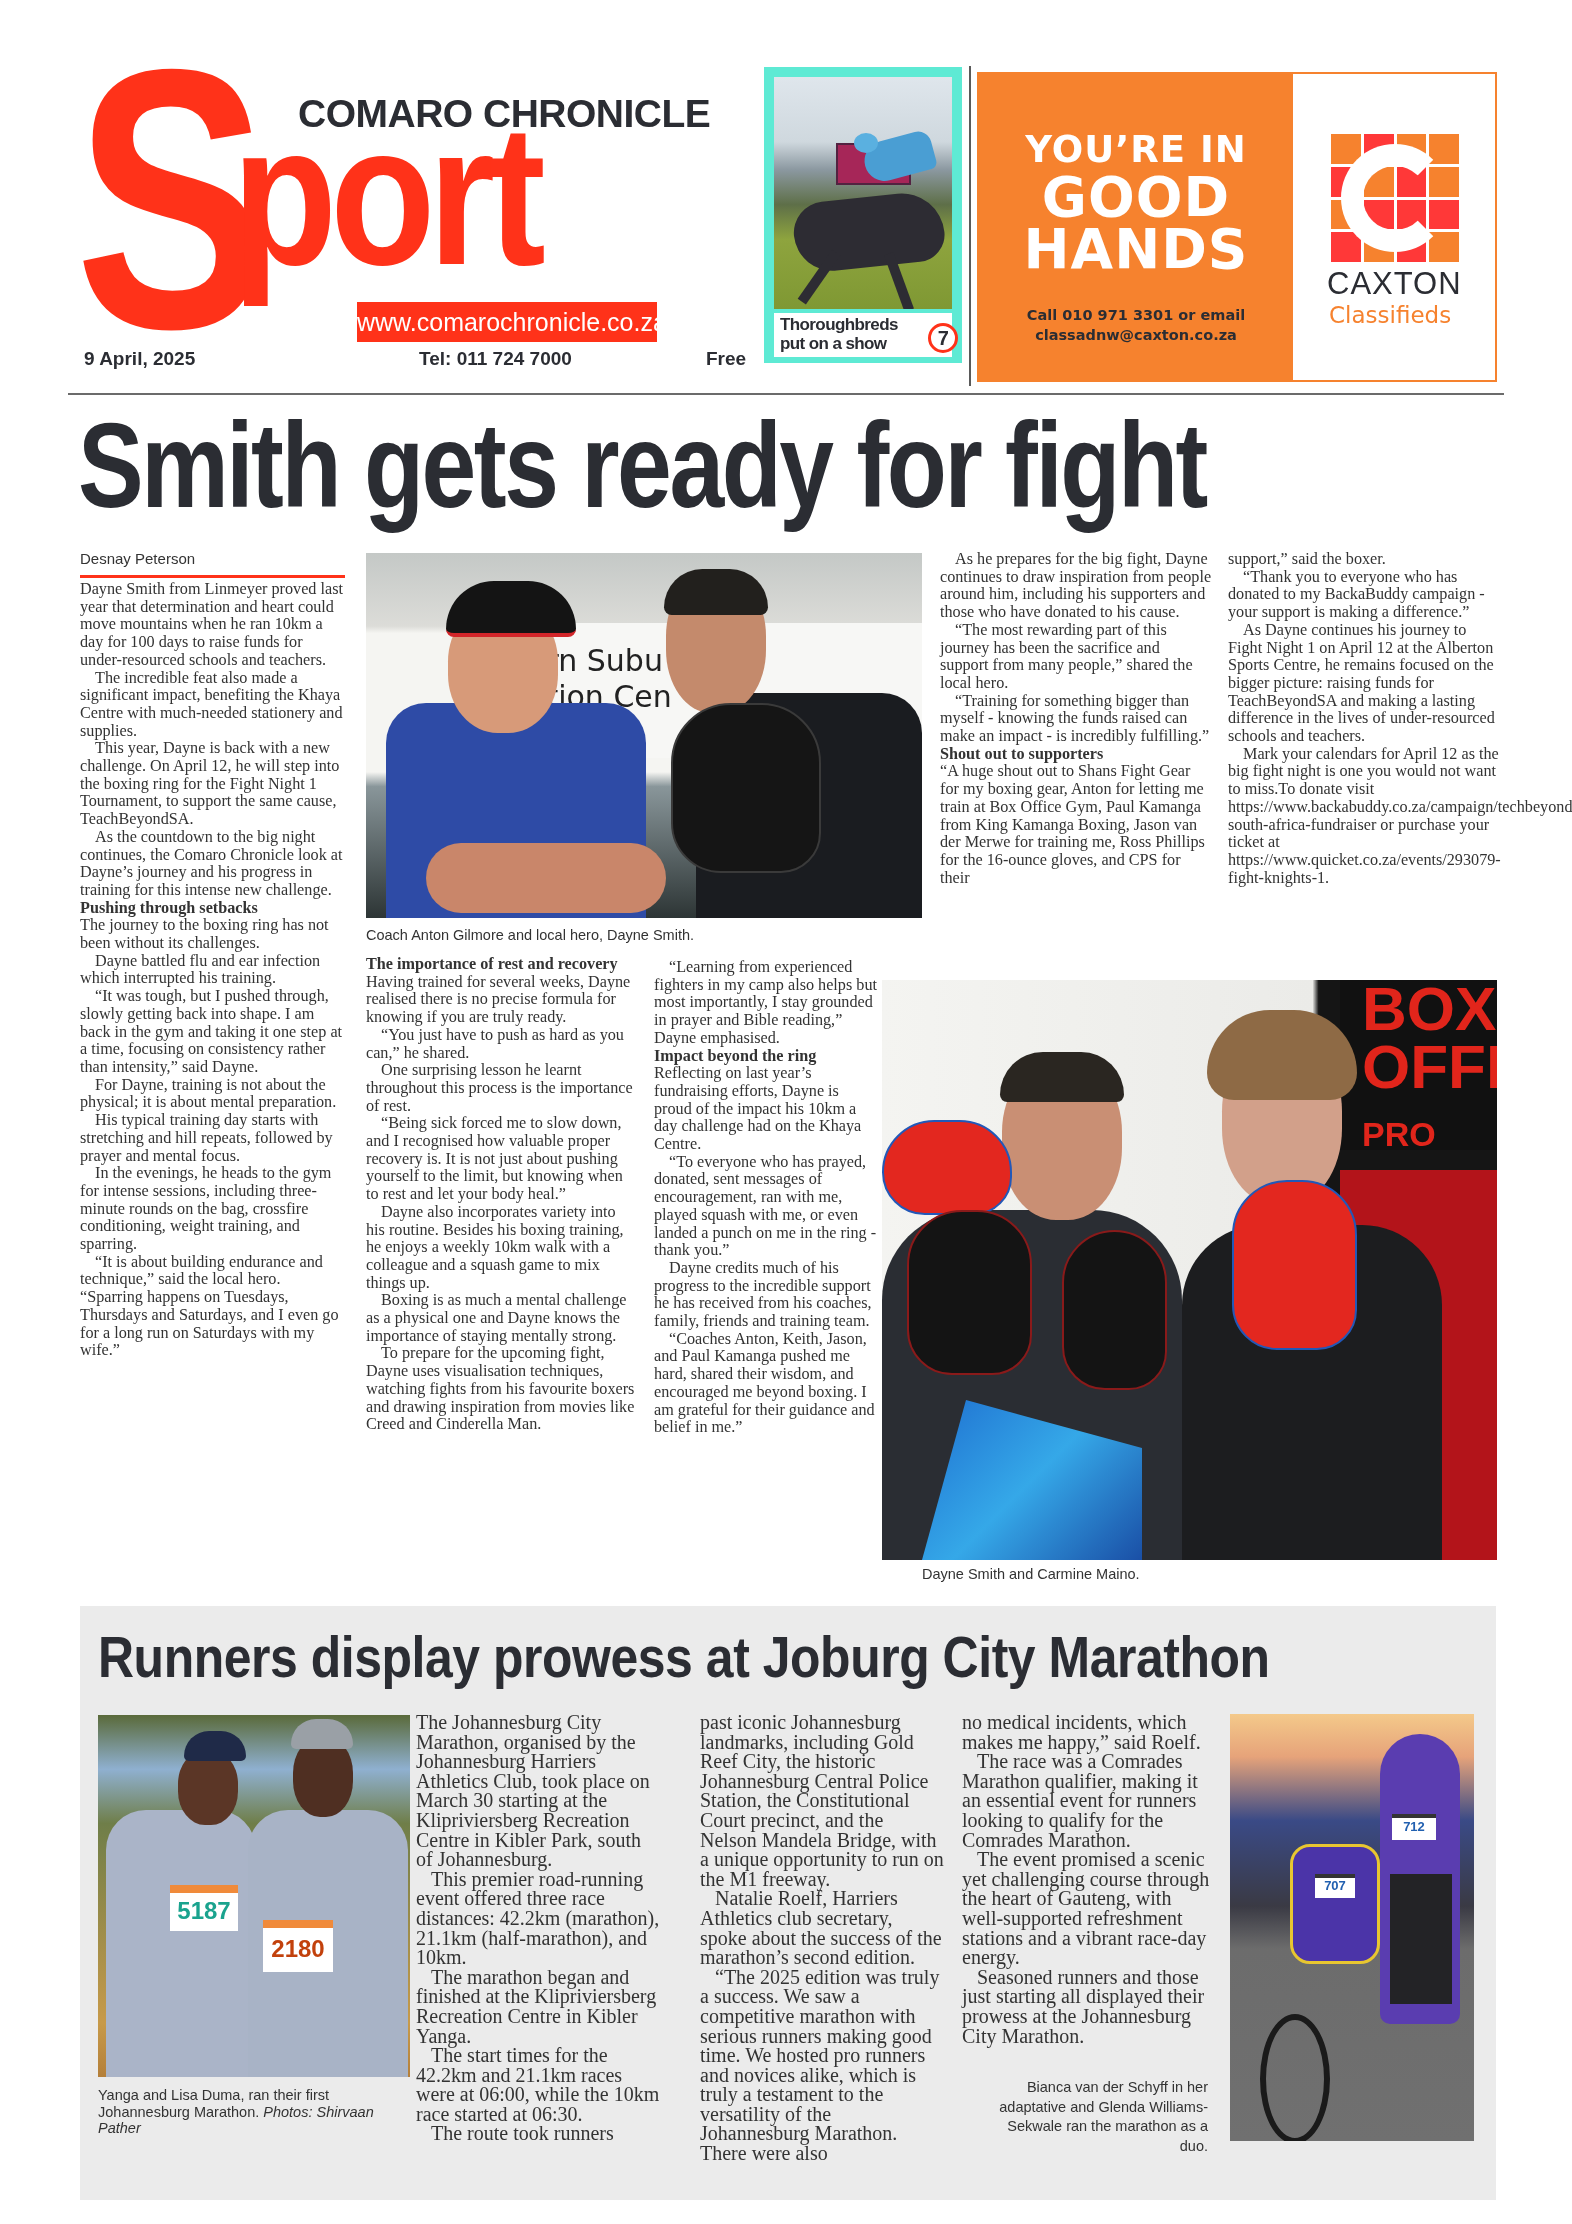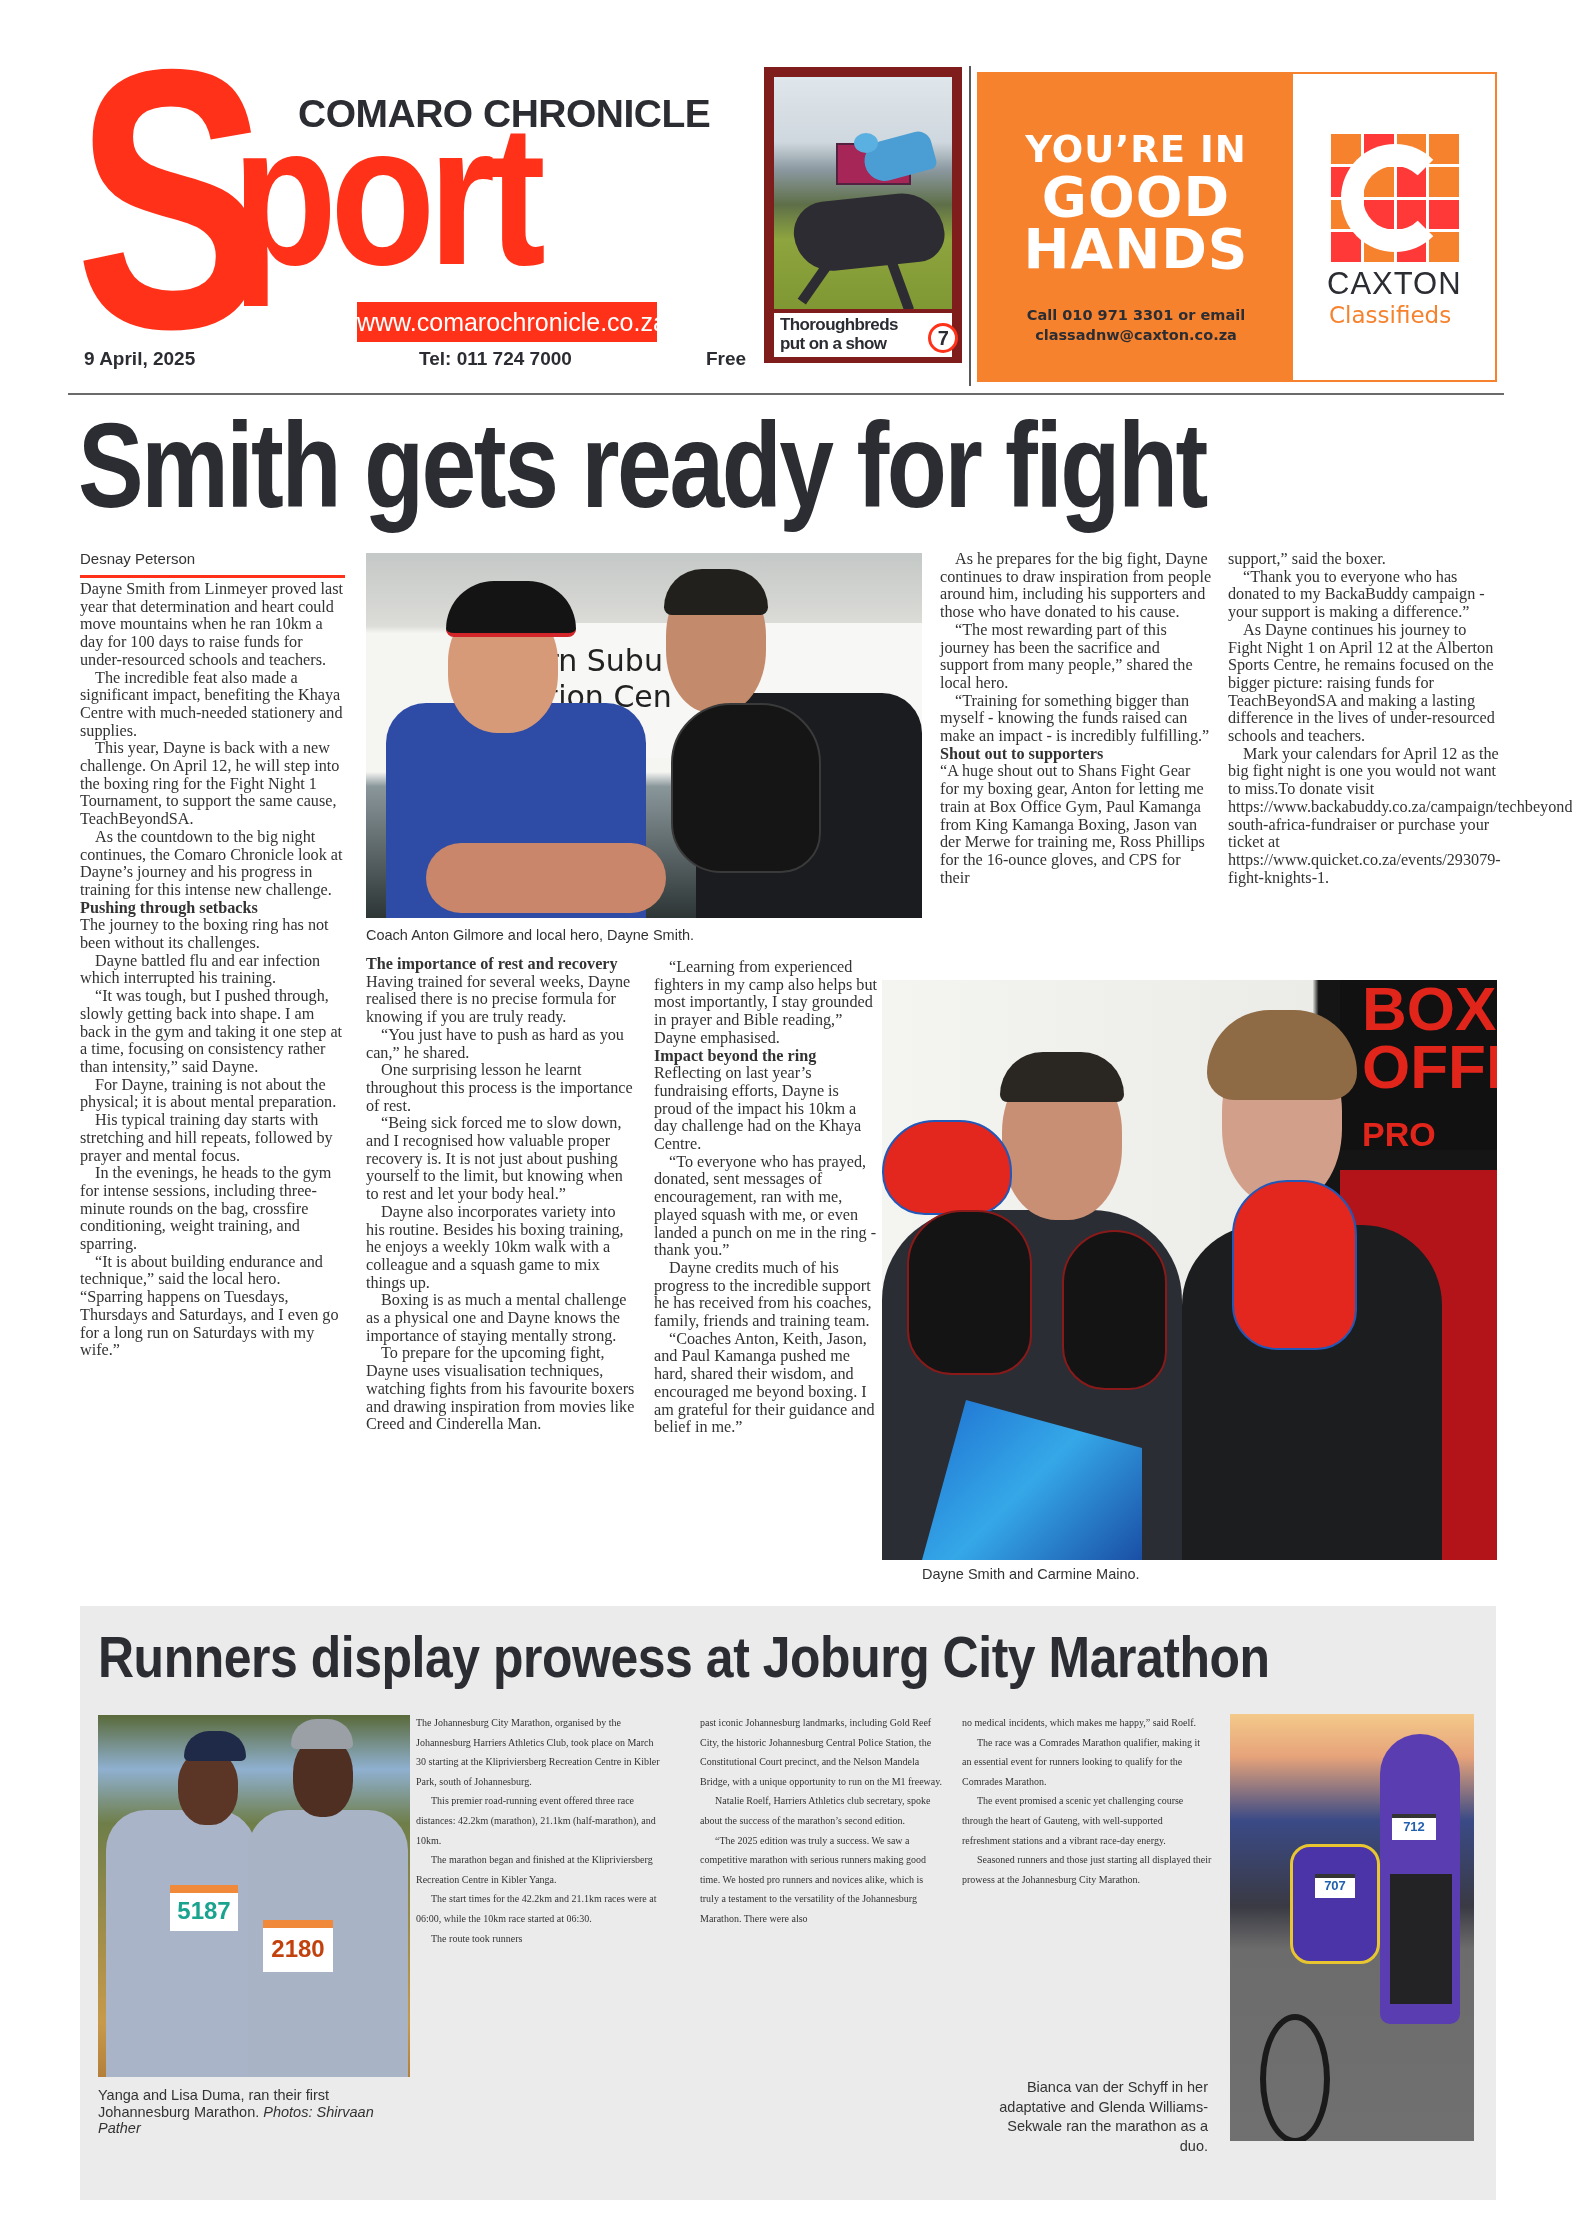--- a/index.html
+++ b/index.html
@@ -8,21 +8,21 @@
   .abs { position: absolute; }
 
   
   .big-s { left: 75px; top: 60px; font-family: "Liberation Sans", sans-serif; font-weight: 900; color: #ff3219; font-size: 370px; line-height: 0.75; letter-spacing: -10px; transform: scaleX(0.78); transform-origin: left top; }
   .port  { left: 232px; top: 120px; font-family: "Liberation Sans", sans-serif; font-weight: 900; color: #ff3219; font-size: 200px; line-height: 0.75; letter-spacing: -8px; transform: scaleX(0.86); transform-origin: left top; }
   .pub-name { left: 298px; top: 92px; font-family: Liberation Sans, sans-serif; font-weight: 700; font-size: 39px; color: #2b2d33; letter-spacing: -0.5px; }
   .web-bar { left: 357px; top: 302px; width: 300px; height: 40px; background: #ff3219; color: #fff; font-family: "Liberation Sans", sans-serif; font-size: 25px; line-height: 40px; }
   .meta-row { top: 348px; font-family: "Liberation Sans", sans-serif; font-weight: 700; font-size: 19px; color: #2b2d33; }
 
   
-  .teaser { left: 764px; top: 67px; width: 198px; height: 296px; background: #7f1d1d; padding: 10px; }
+  .teaser { left: 764px; top: 67px; width: 198px; height: 296px; background: #5eead4; padding: 10px; }
   .teaser-img { width: 178px; height: 232px; background: linear-gradient(180deg,#dfe6ec 0%,#cfd8de 28%,#8b98a0 40%,#5e6f48 55%,#8ea43e 70%,#7f9833 100%); position: relative; overflow: hidden; }
   .teaser-img .board { position:absolute; left:62px; top:66px; width:75px; height:42px; background:#a62658; border:2px solid #532241; }
   .teaser-img .horse { position:absolute; left:20px; top:120px; width:150px; height:70px; background:#2d2c33; border-radius:40px 55px 35px 50px; transform:rotate(-6deg); }
   .teaser-img .leg { position:absolute; background:#2d2c33; width:10px; height:60px; }
   .teaser-img .jockey { position:absolute; left:90px; top:60px; width:70px; height:40px; background:#4a9ed3; border-radius:30px 20px 10px 30px; transform:rotate(-15deg); }
   .teaser-img .helmet { position:absolute; left:80px; top:56px; width:24px; height:20px; background:#5ab0e0; border-radius:50%; }
   .teaser-label { margin-top: 4px; background: #fff; width: 178px; height: 44px; position: relative; padding: 2px 6px; font-family: "Liberation Sans", sans-serif; font-weight: 700; font-size: 17px; line-height: 19px; color: #2b2d33; letter-spacing: -0.6px; }
   .teaser-num { position:absolute; right:-6px; top:10px; width:30px; height:30px; border-radius:50%; background:#fff; border:3px solid #ff3219; text-align:center; line-height:25px; font-size:20px; font-weight:700; color:#2b2d33; }
 
   .v-divider { left: 969px; top: 66px; width: 2px; height: 320px; background: #5a5a5a; }
@@ -78,21 +78,21 @@
   .p2-right-head { position:absolute; left:340px; top:55px; width:120px; height:170px; background:#d2a08a; border-radius:45%; }
   .p2-right-hair { position:absolute; left:325px; top:30px; width:150px; height:90px; background:#8e6a45; border-radius:70px 70px 30px 30px; }
   .gl { position:absolute; border-radius:55px 55px 40px 45px; }
   .gl.black { background:#141414; border:2px solid #8a1a1a; }
   .gl.red { background:#e3271f; border:2px solid #2258b8; }
   .cap2 { left: 922px; top: 1566px; font-family: "Liberation Sans", sans-serif; font-size: 14.5px; color: #333; }
 
   
   .mar-box { left: 80px; top: 1606px; width: 1416px; height: 594px; background: #ebebeb; }
   .mar-head { left: 98px; top: 1623px; font-family: "Liberation Sans", sans-serif; font-size: 58px; color: #2b2d33; transform: scaleX(0.86); transform-origin: left top; white-space: nowrap; letter-spacing: -0.5px; }
-  .mar-col { font-size: 10px; line-height: 19.6px; color: #333; }
+  .mar-col { font-size: 20px; line-height: 19.6px; color: #333; }
   .mar-col p { text-indent: 15px; }
   .mar-col p.noind { text-indent: 0; }
   .photo3 { left: 98px; top: 1715px; width: 312px; height: 362px; overflow: hidden; background: linear-gradient(180deg,#5a6a3a 0%,#8fb0d0 15%,#6f7e49 30%,#c79a4a 85%,#b47f3a 100%); }
   .p3-w { position:absolute; left:8px; top:95px; width:150px; height:270px; background:#aab4c8; border-radius:40px 40px 0 0; }
   .p3-m { position:absolute; left:150px; top:95px; width:160px; height:270px; background:#a8b3c6; border-radius:40px 40px 0 0; }
   .p3-head1 { position:absolute; left:80px; top:35px; width:60px; height:75px; background:#5b3626; border-radius:45%; }
   .p3-head2 { position:absolute; left:195px; top:22px; width:60px; height:80px; background:#4f2f22; border-radius:45%; }
   .p3-cap1 { position:absolute; left:86px; top:16px; width:62px; height:30px; background:#1f2a48; border-radius:30px 30px 6px 6px; }
   .p3-cap2 { position:absolute; left:193px; top:4px; width:62px; height:30px; background:#9aa0a6; border-radius:30px 30px 6px 6px; }
   .bib { position:absolute; background:#fff; font-family:"Liberation Sans",sans-serif; font-weight:700; text-align:center; border-top:8px solid #f08a3a; }

